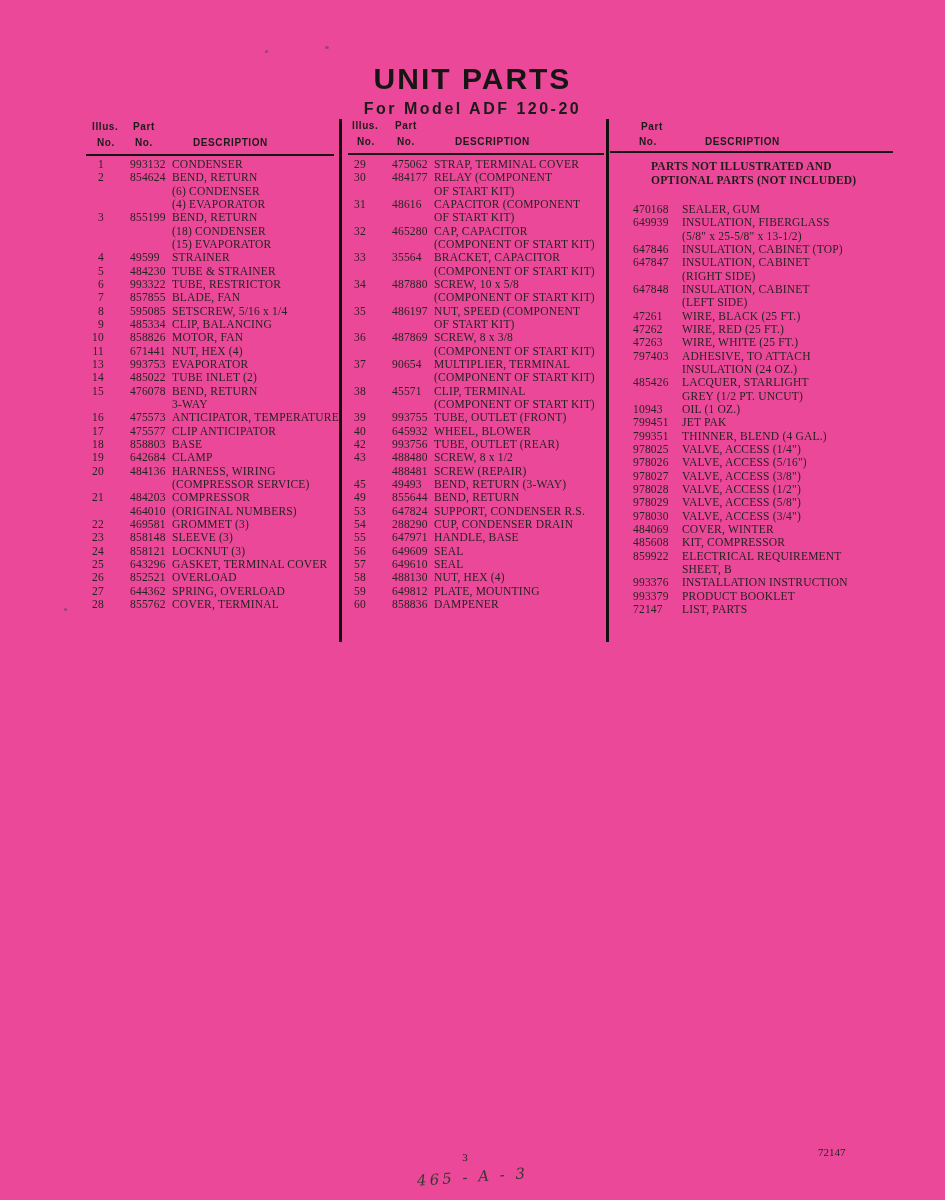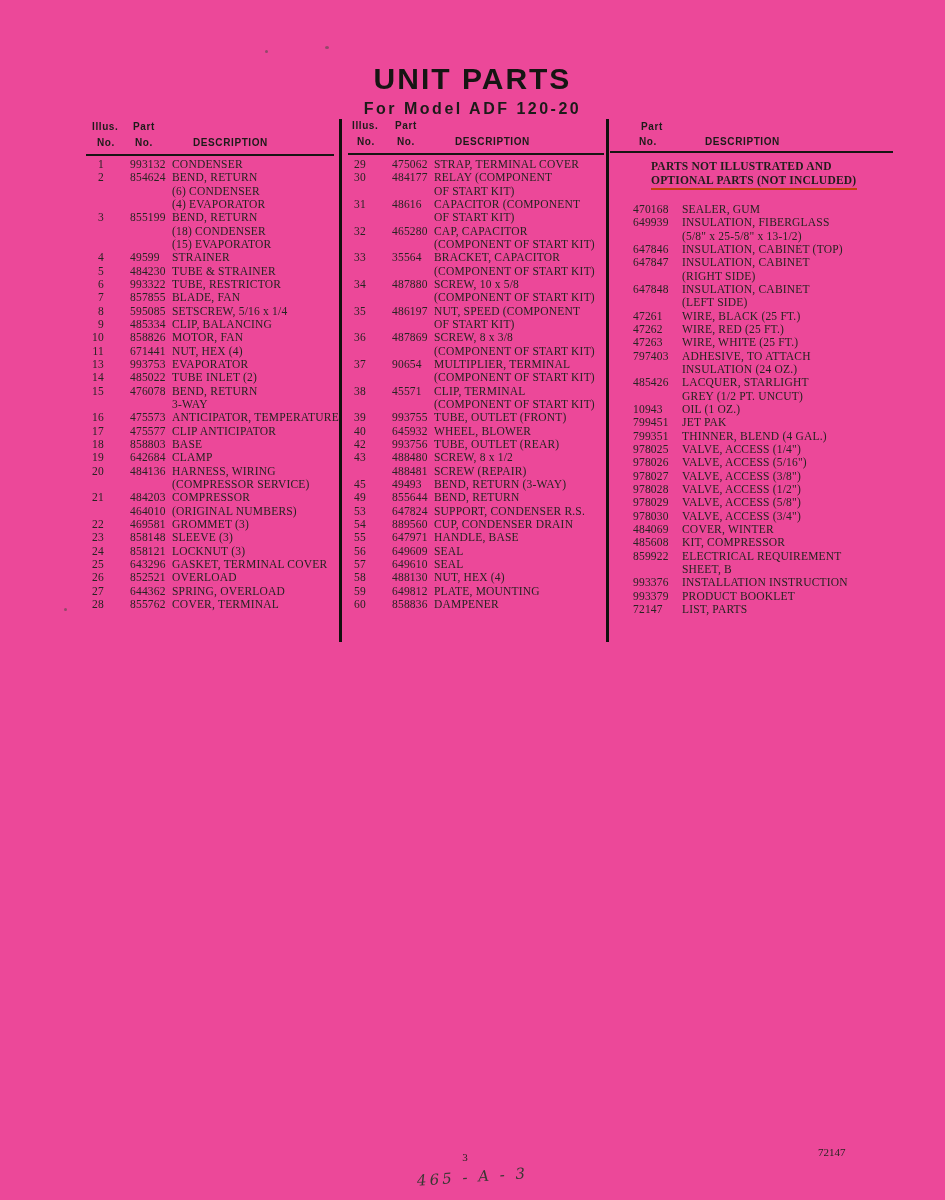--- a/index.html
+++ b/index.html
@@ -29,21 +29,21 @@
   .row{display:flex; height:13.33px; line-height:13.33px; font-size:11.5px; white-space:nowrap; letter-spacing:0.2px;}
   .c-illus{width:16px; text-align:right; flex:none;}
   .c-part{width:38px; margin-left:26px; flex:none;}
   .c-desc{margin-left:4px; flex:none;}
   .col3 .c-part{width:45px; margin-left:0;}
   .col3 .c-desc{margin-left:4px;}
   .section-note{
     position:absolute; font-size:11.5px; letter-spacing:0.2px; color:#201e1b;
     line-height:13.5px; font-weight:bold; font-family:"Liberation Serif", serif;
   }
-  .section-note .nl2{display:inline-block; width:206px; border-bottom:2px solid #c2410c; padding-bottom:1px;}
+  .section-note .nl2{display:inline-block; width:206px; border-bottom:2px solid #ec4899; padding-bottom:1px;}
   .footer-note{
     position:absolute; left:0; top:1112px; width:930px; text-align:center;
     font-family:"Liberation Sans", sans-serif; font-weight:bold;
     font-size:12.5px; letter-spacing:1.6px; color:#1c1b19;
   }
   .page-number{position:absolute; left:0; top:1151px; width:930px; text-align:center; font-size:11px;}
   .doc-number{position:absolute; left:818px; top:1146px; font-size:11px;}
   .handwritten{
     position:absolute; left:0; top:1168px; width:945px; text-align:center;
     font-family:"DejaVu Serif", serif; font-style:italic; font-size:15px;
@@ -459,21 +459,21 @@
   </div>
 
   <div class="row">
     <span class="c-illus">53</span>
     <span class="c-part">647824</span>
     <span class="c-desc">SUPPORT, CONDENSER R.S.</span>
   </div>
 
   <div class="row">
     <span class="c-illus">54</span>
-    <span class="c-part">889560</span>
+    <span class="c-part">288290</span>
     <span class="c-desc">CUP, CONDENSER DRAIN</span>
   </div>
 
   <div class="row">
     <span class="c-illus">55</span>
     <span class="c-part">647971</span>
     <span class="c-desc">HANDLE, BASE</span>
   </div>
 
   <div class="row">

